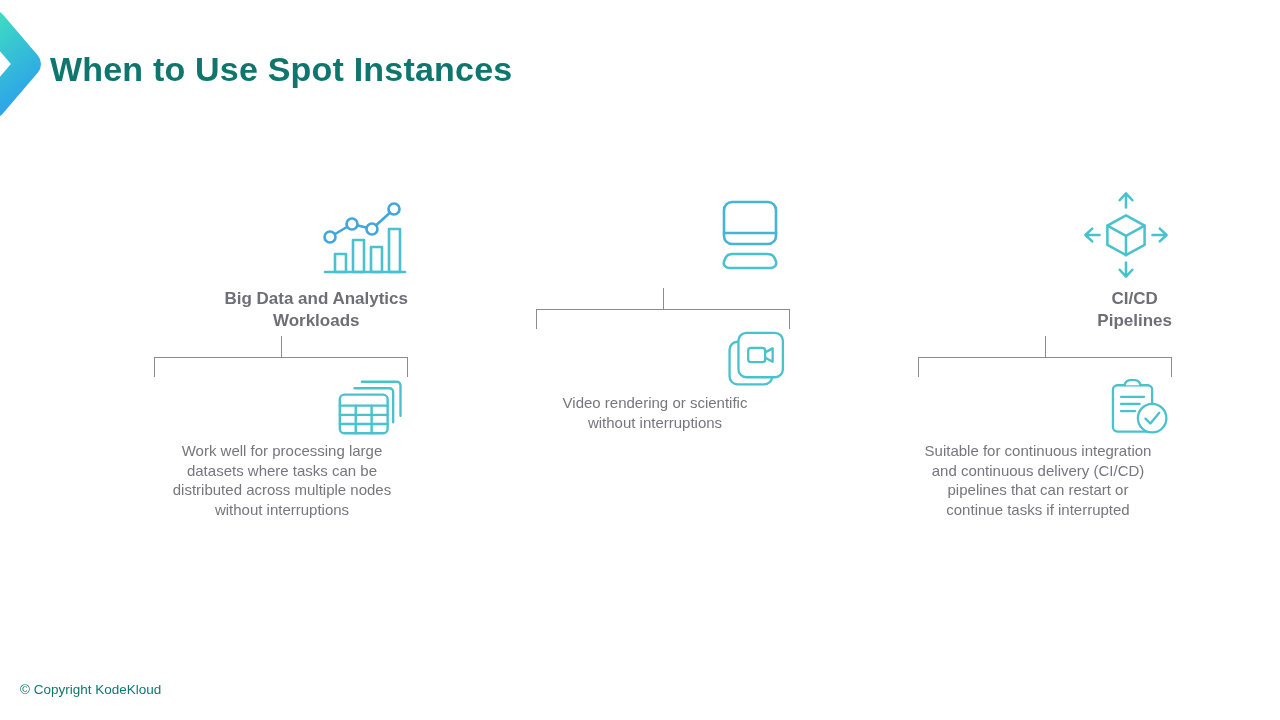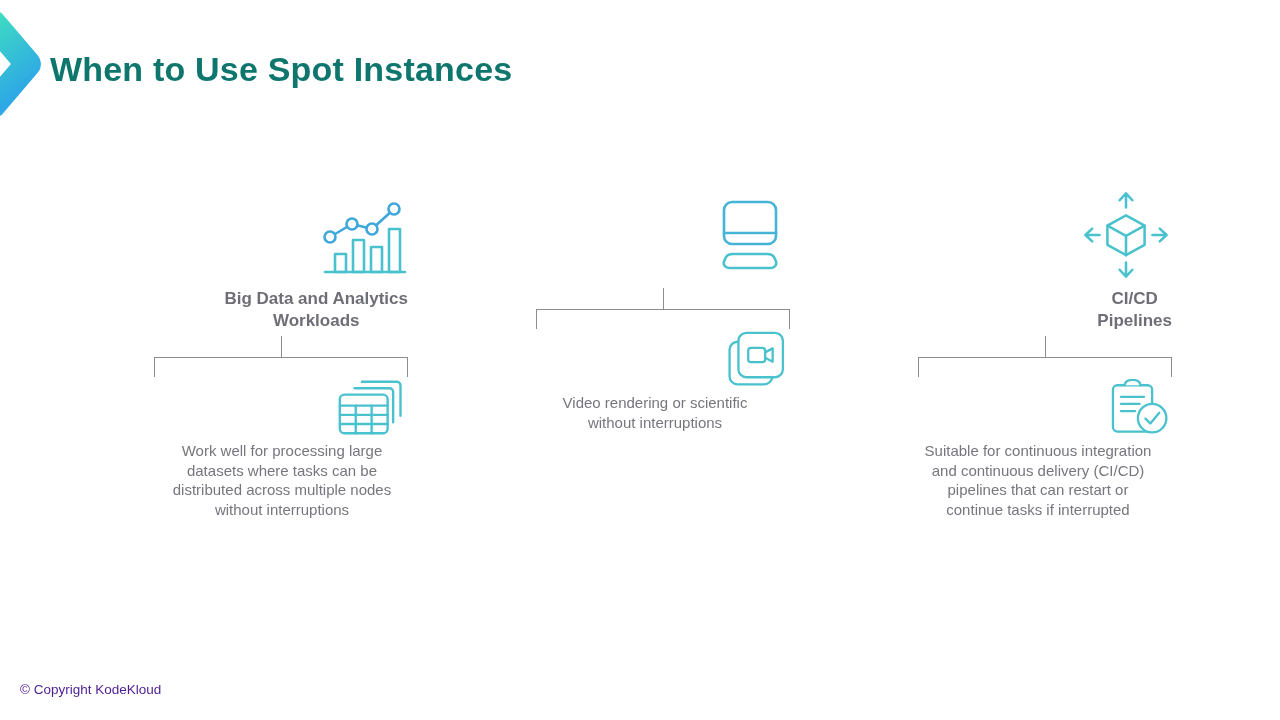--- a/index.html
+++ b/index.html
@@ -39,21 +39,21 @@
   }
 
   .description {
     margin-top:5px; text-align:center;
     font-size:15px; line-height:19.5px; color:#76767e;
   }
   .description div { display:block; }
 
   .footer {
     position:absolute; left:20px; bottom:23px;
-    font-size:13.5px; color:#4c1d95;
+    font-size:13.5px; color:#0f766e;
   }
 
   svg { display:block; }
 </style>
 </head>
 <body>
 
 <div class="slide">
 
   <svg class="header-chevron" viewBox="0 0 46 104" width="46" height="104">

